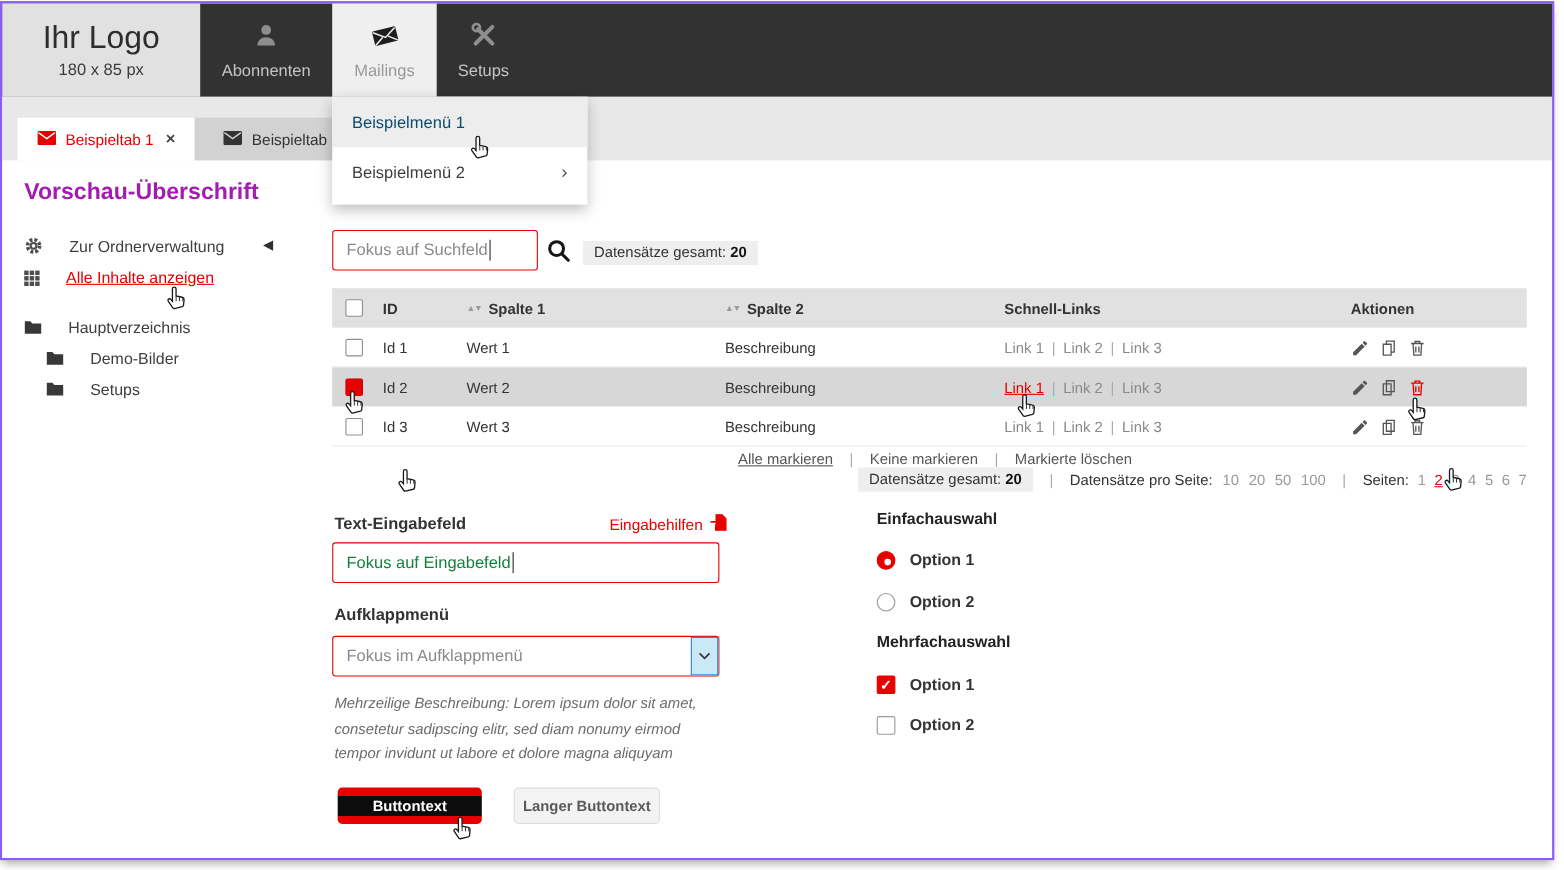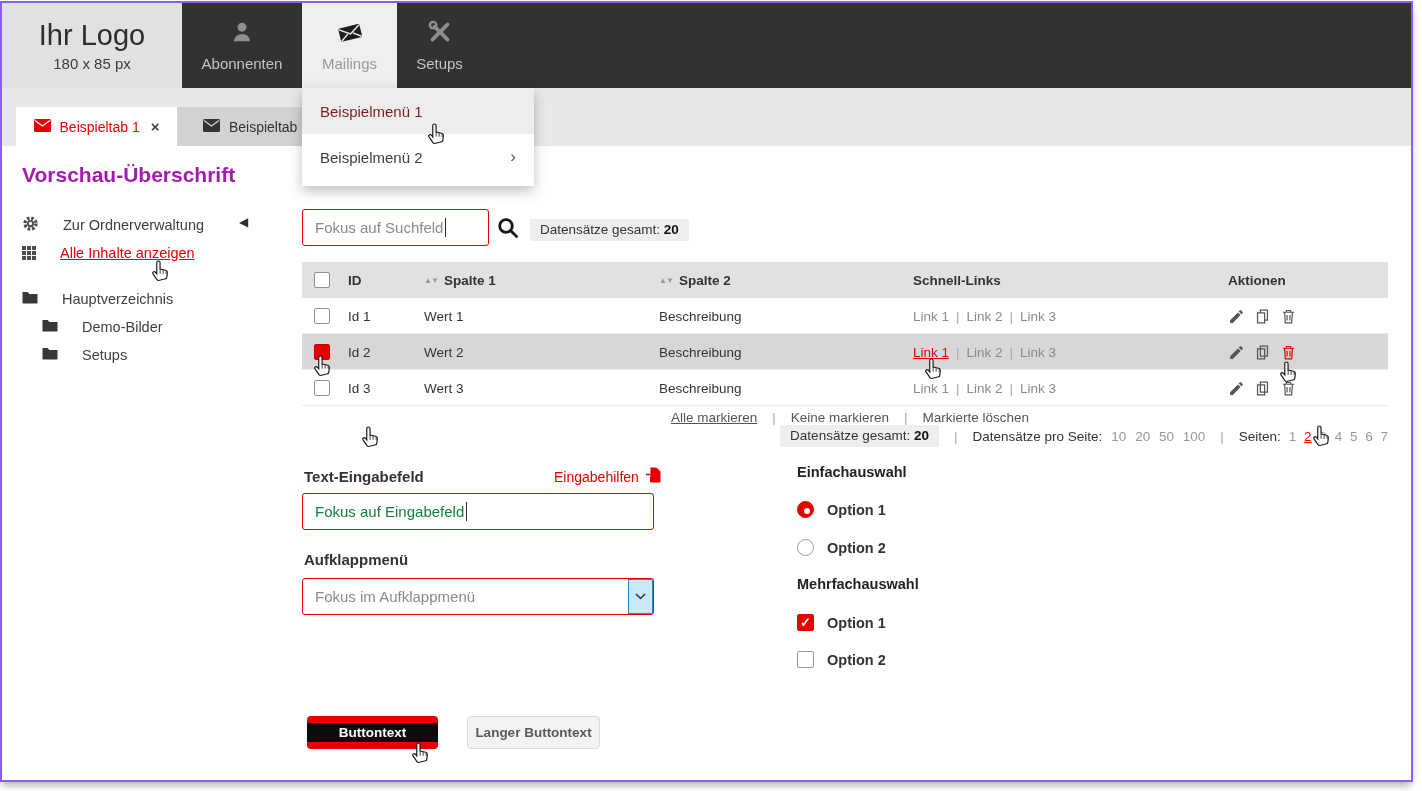--- a/index.html
+++ b/index.html
@@ -19,21 +19,21 @@
   .nav-item.active { background:#efefef; }
   .nav-item.active .nav-label { color:#999; }
   .nav-abonnenten { left:180px; width:120px;justify-content:center; }
   .nav-mailings { left:300px; width:95px; }
   .nav-setups { left:395px; width:85px; }
 
   
   .dropdown { position:absolute; left:300px; top:85px; width:232px; background:#fff; z-index:60;
               box-shadow:0 5px 12px rgba(0,0,0,.25); padding-bottom:6px; }
   .dd-item { height:46px; display:flex; align-items:center; padding:0 18px; font-size:15px; color:#3d3d3d; cursor:pointer; justify-content:space-between; }
-  .dd-item.hl { background:#ededed; color:#7f1d1d; }
+  .dd-item.hl { background:#ededed; color:#0c4a6e; }
   .dd-sub { color:#555; font-size:17px; }
 
   
   .tabstrip { position:absolute; left:0; top:85px; width:100%; height:58px; background:#e8e8e8; }
   .tab { position:absolute; bottom:0; height:39px; display:flex; align-items:center; gap:9px;
          padding:0 16px; font-size:14px; cursor:pointer; }
   .tab1 { left:14px; width:161px; background:#fff; color:#e60000; justify-content:center; }
   .tab2 { left:175px; width:158px; background:#d2d2d2; color:#333; justify-content:center; }
   .tab-close { color:#444; font-size:15px; font-weight:bold; margin-left:2px; cursor:pointer; }
 
@@ -423,20 +423,21 @@
     <div class="flabel" style="left:302px; top:405px;">Aufklappmenü</div>
     <div class="fselect">
       <span>Fokus im Aufklappmenü</span>
       <span class="sel-arrow">
         <svg width="11" height="7" viewBox="0 0 11 7" fill="none" stroke="#333" stroke-width="1.5">
             <path d="M1 1l4.5 4.5L10 1"></path>
           </svg>
       </span>
     </div>
 
+    <div class="desc">Mehrzeilige Beschreibung: Lorem ipsum dolor sit amet, consetetur sadipscing elitr, sed diam nonumy eirmod tempor invidunt ut labore et dolore magna aliquyam</div>
 
     <button class="btn btn-primary">Buttontext</button>
     <button class="btn btn-secondary">Langer Buttontext</button>
 
     <div class="opt-label" style="top:318px;">Einfachauswahl</div>
     <div class="opt-row" style="top:355px;">
       <span class="radio on"></span>
       <span>Option 1</span>
     </div>
     <div class="opt-row" style="top:393px;">

